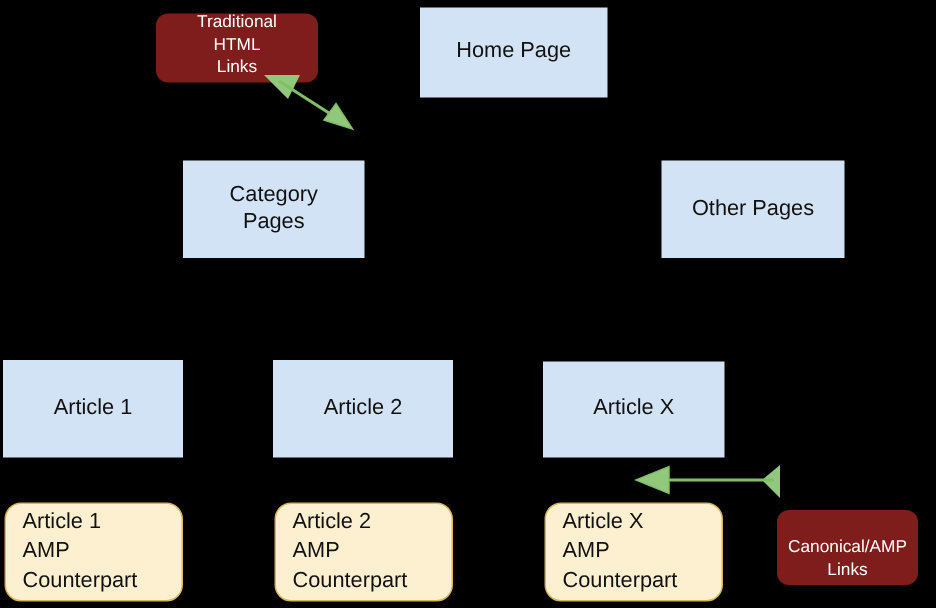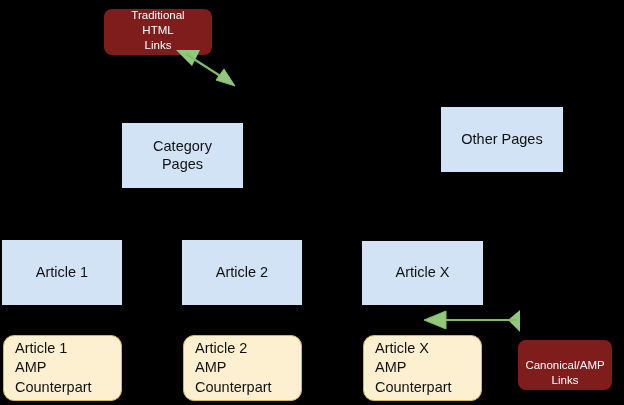--- a/index.html
+++ b/index.html
@@ -62,22 +62,25 @@
     width: 624px;
     height: 405px;
     pointer-events: none;
   }
 </style>
 </head>
 <body>
 
 <div id="canvas">
 
+  <div class="node page-box" style="left:280px; top:5px; width:125px; height:60px;">
+    <span>Home Page</span>
+  </div>
 
-  <div class="node page-box" style="left:122px; top:107px; width:121px; height:65px;margin-top:16px;">
+  <div class="node page-box" style="left:122px; top:107px; width:121px; height:65px;">
     <span>Category
 Pages</span>
   </div>
 
 
   <div class="node page-box" style="left:441px; top:107px; width:122px; height:65px;">
     <span>Other Pages</span>
   </div>
 
   <div class="node page-box" style="left:2px; top:240px; width:120px; height:65px;">

